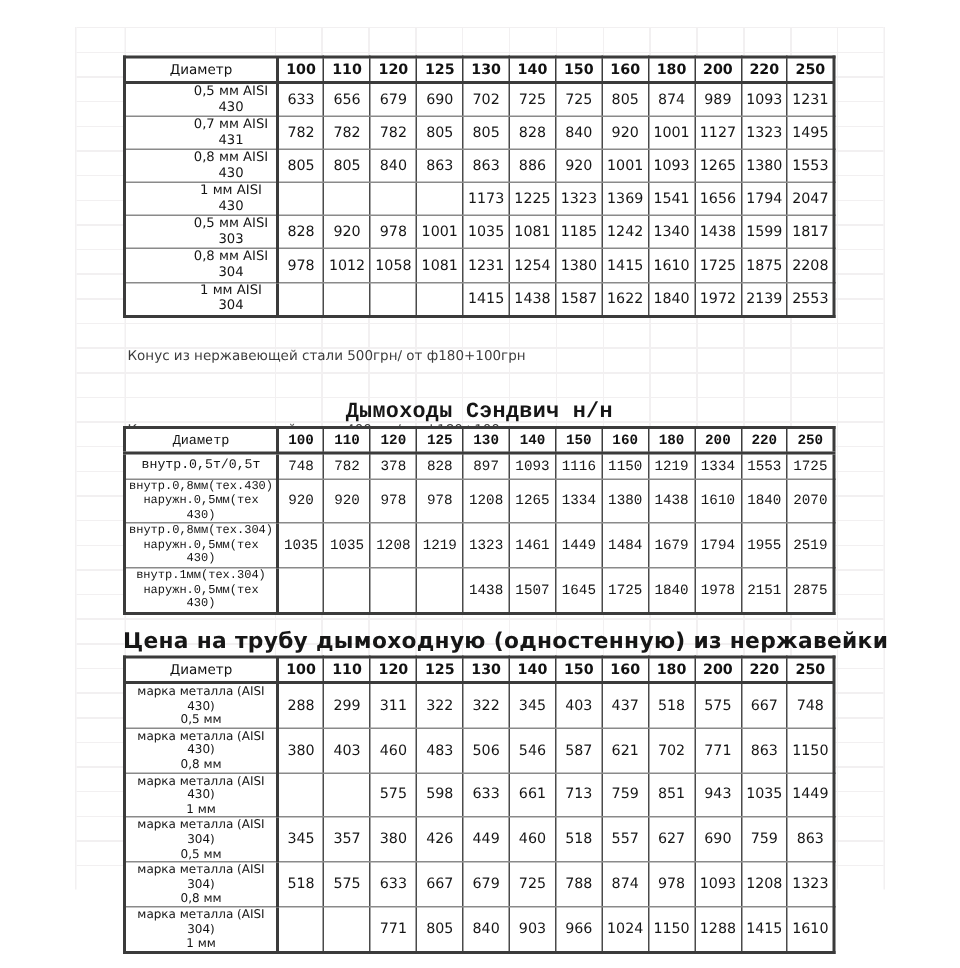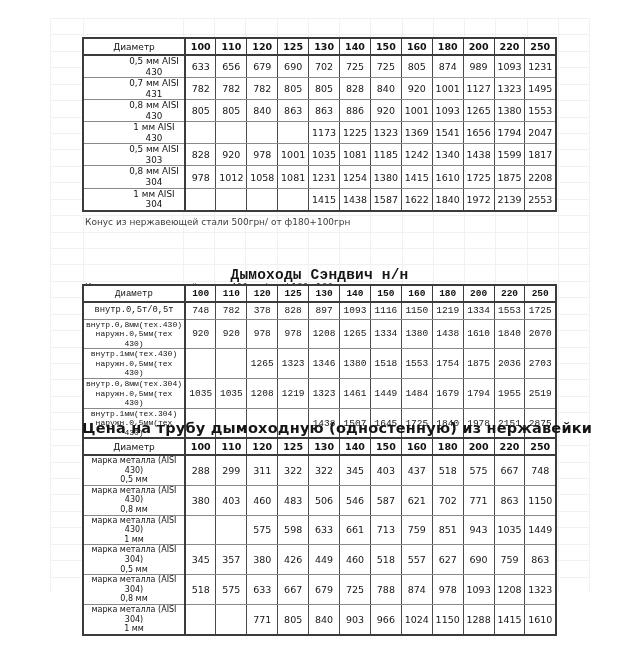--- a/index.html
+++ b/index.html
@@ -53,21 +53,21 @@
   .t0 tbody tr { height:16.6px; }
   .t1 tbody tr { height:22.6px; }
   .t1 tbody tr:first-child { height:17px; }
   .t1 tbody tr:first-child td.rlabel { font-size:8.8px; }
   .t2 tbody tr { height:22.6px; }
 
   .note {
     position:absolute; left:85px; font-size:9px; color:#3c3c3c;
     height:16px; line-height:16px; white-space:nowrap;
   }
-  #note0 { top:214px; }
+  #note0 { top:230px; }
   #note1 { top:233px;margin-top:46px; }
 </style>
 </head>
 <body>
 
 <div class="page">
 
   <div class="sheet-grid">
     <div class="vline-a"></div>
     <div class="vrepeat"></div>
@@ -251,36 +251,20 @@
             <td>1208</td>
             <td>1265</td>
             <td>1334</td>
             <td>1380</td>
             <td>1438</td>
             <td>1610</td>
             <td>1840</td>
             <td>2070</td>
           </tr>
           <tr>
-            <td class="rlabel">внутр.1мм(тех.430)
-наружн.0,5мм(тех 430)</td>
-            <td></td>
-            <td></td>
-            <td>1265</td>
-            <td>1323</td>
-            <td>1346</td>
-            <td>1380</td>
-            <td>1518</td>
-            <td>1553</td>
-            <td>1754</td>
-            <td>1875</td>
-            <td>2036</td>
-            <td>2703</td>
-          </tr>
-          <tr>
             <td class="rlabel">внутр.0,8мм(тех.304)
 наружн.0,5мм(тех 430)</td>
             <td>1035</td>
             <td>1035</td>
             <td>1208</td>
             <td>1219</td>
             <td>1323</td>
             <td>1461</td>
             <td>1449</td>
             <td>1484</td>

